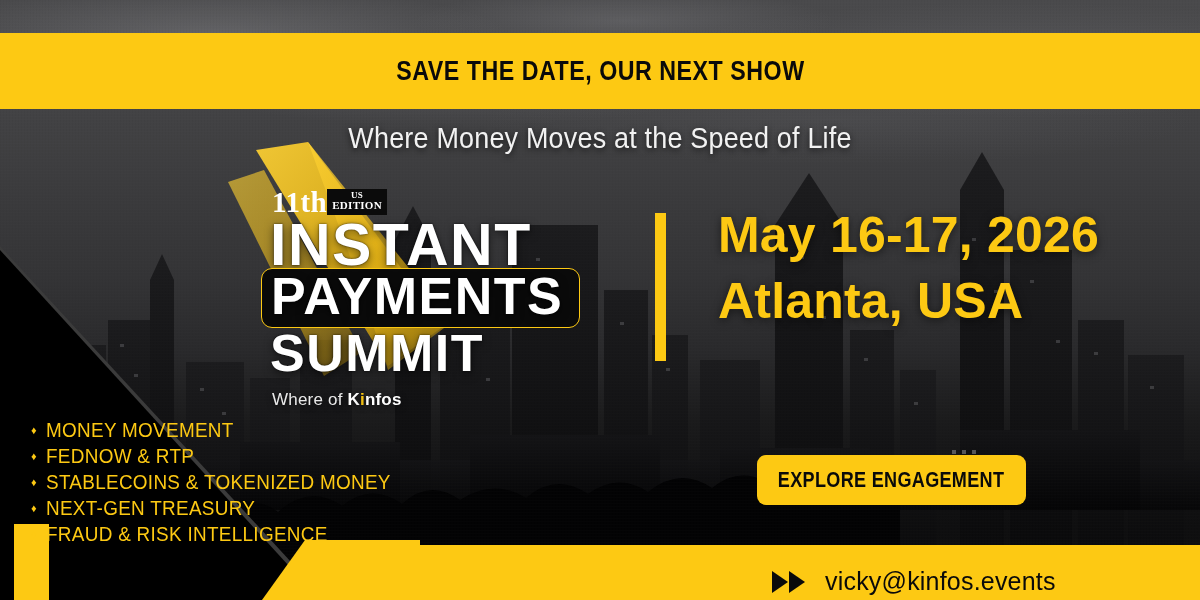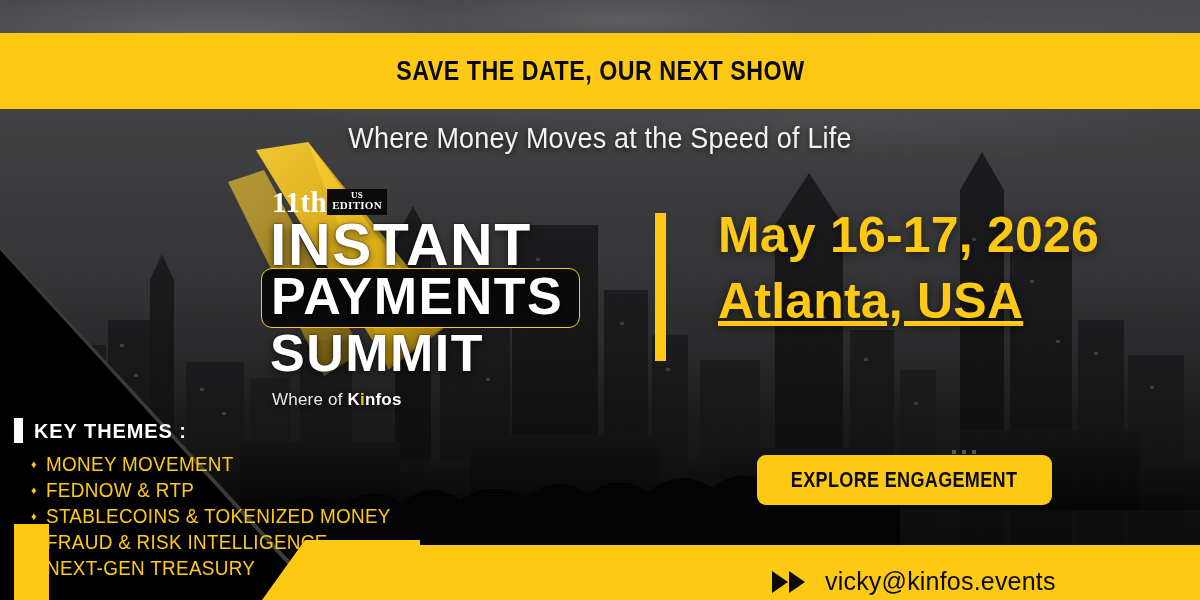--- a/index.html
+++ b/index.html
@@ -108,21 +108,21 @@
   .date-bar {
     position:absolute; left:655px; top:213px; width:11px; height:148px;
     background:var(--yellow); z-index:15;
   }
   .date-block { position:absolute; left:718px; top:207px; z-index:15; }
   .date-line {
     color:var(--yellow); font-size:50px; font-weight:600; line-height:1.12;
     letter-spacing:.2px; white-space:nowrap;
     text-shadow:0 2px 10px rgba(0,0,0,.55);
   }
-  .date-line.second { margin-top:10px;text-decoration:underline; }
+  .date-line.second { margin-top:10px; }
 
   
   .themes { position:absolute; left:14px; top:418px; z-index:16; }
   .themes-head { display:flex; align-items:center; gap:11px; margin-bottom:9px; }
   .themes-bar { width:9px; height:25px; background:#ffffff; display:block; }
   .themes-title {
     color:#ffffff; font-size:21px; font-weight:bold; letter-spacing:1px;
     transform:scaleX(.95); transform-origin:left center; white-space:nowrap;
   }
   .theme-item {
@@ -130,21 +130,21 @@
     height:25px;
   }
   .theme-bullet { color:var(--yellow); font-size:11px; line-height:1; }
   .theme-text {
     color:var(--yellow); font-size:19.5px; letter-spacing:.3px; white-space:nowrap;
     transform:scaleX(.97); transform-origin:left center;
   }
 
   
   .cta {
-    position:absolute; left:757px; top:455px; width:295px; height:50px;
+    position:absolute; left:757px; top:455px; width:269px; height:50px;
     background:var(--yellow); border:none; border-radius:9px;
     display:flex; align-items:center; justify-content:center; cursor:pointer; z-index:18;
   }
   .cta-text {
     color:#0a0a0a; font-size:22px; font-weight:600; letter-spacing:.4px;
     transform:scaleX(.82); transform-origin:center; white-space:nowrap;
     font-family:"Liberation Sans", sans-serif;
   }
 
   
@@ -312,43 +312,39 @@
     </div>
   </div>
 
   <div class="date-bar"></div>
   <div class="date-block">
     <div class="date-line">May 16-17, 2026</div>
     <div class="date-line second">Atlanta, USA</div>
   </div>
 
   <div class="themes">
-    <div class="themes-head">
-      <span class="themes-bar"></span>
-      <span class="themes-title">KEY THEMES  :</span>
-    </div>
     <div class="theme-item">
       <span class="theme-bullet">♦</span>
       <span class="theme-text">MONEY MOVEMENT</span>
     </div>
     <div class="theme-item">
       <span class="theme-bullet">♦</span>
       <span class="theme-text">FEDNOW &amp; RTP</span>
     </div>
     <div class="theme-item">
       <span class="theme-bullet">♦</span>
       <span class="theme-text">STABLECOINS &amp; TOKENIZED MONEY</span>
     </div>
     <div class="theme-item">
       <span class="theme-bullet">♦</span>
+      <span class="theme-text">NEXT-GEN TREASURY</span>
+    </div>
+    <div class="theme-item">
+      <span class="theme-bullet">♦</span>
       <span class="theme-text">FRAUD &amp; RISK INTELLIGENCE</span>
-    </div>
-    <div class="theme-item">
-      <span class="theme-bullet">♦</span>
-      <span class="theme-text">NEXT-GEN TREASURY</span>
     </div>
   </div>
 
   <div class="cta">
     <span class="cta-text">EXPLORE ENGAGEMENT</span>
   </div>
 
   <div class="footer-wedge"></div>
   <div class="footer-strip"></div>
   <div class="footer-tab"></div>

